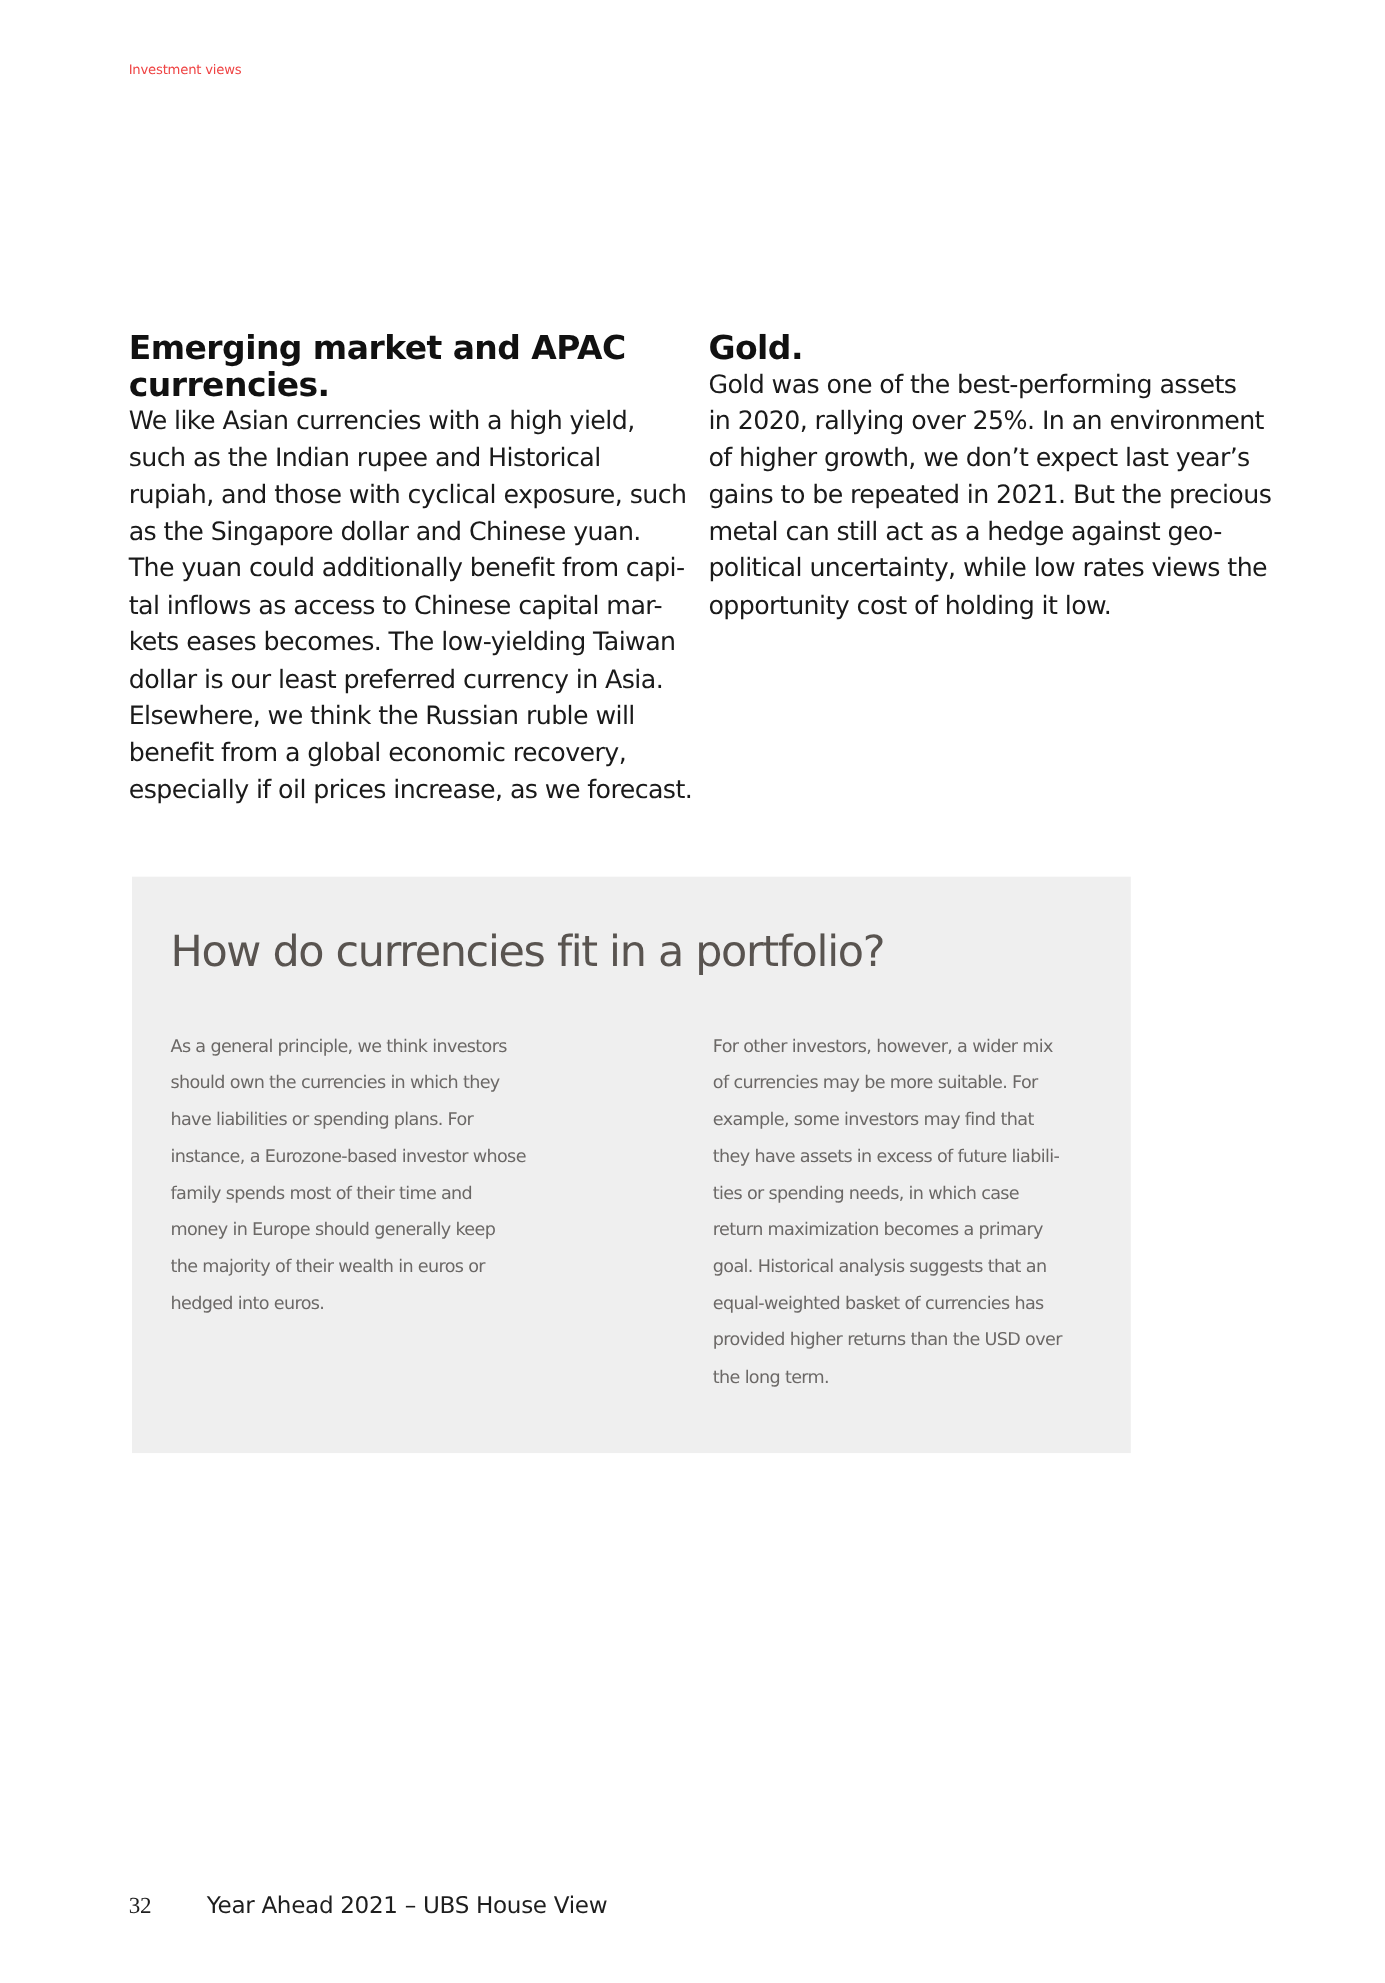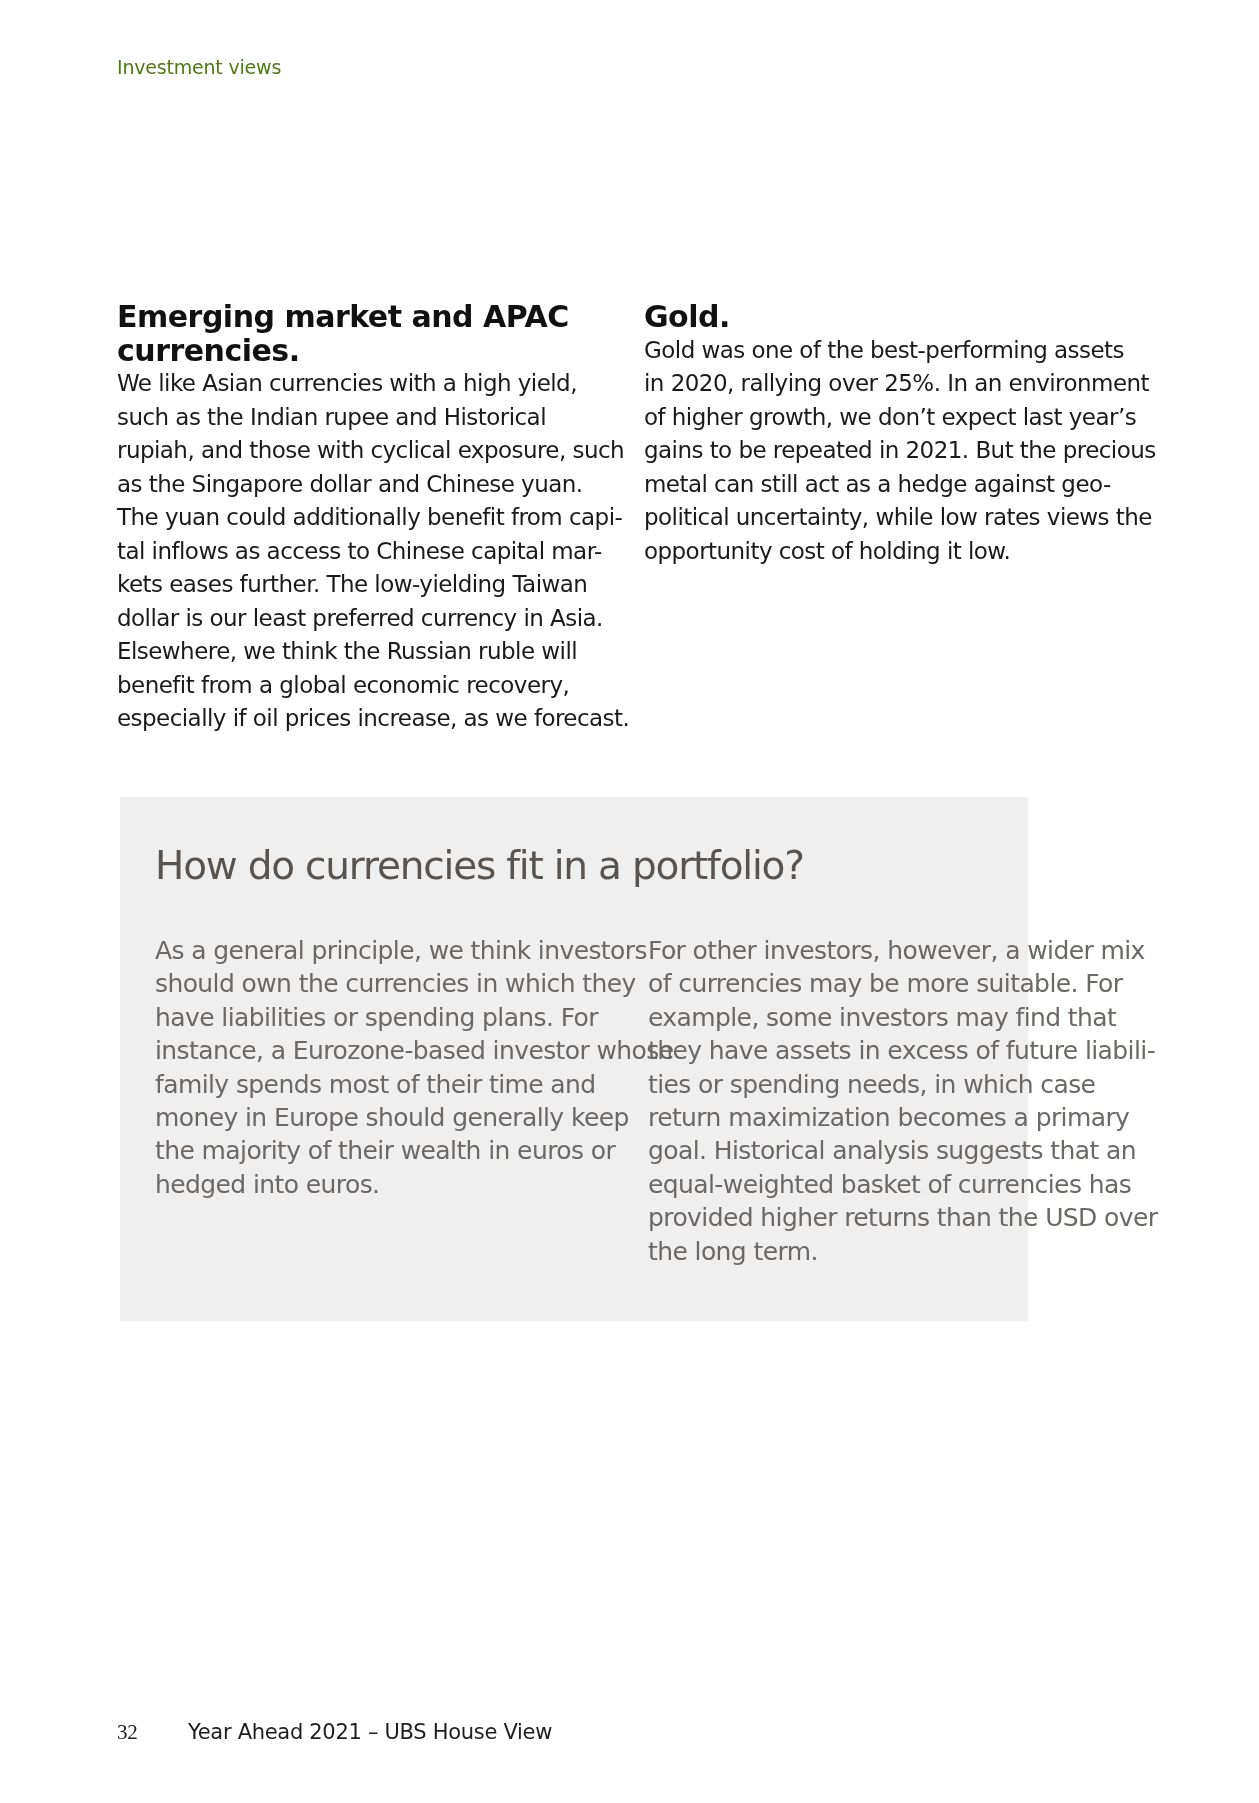--- a/index.html
+++ b/index.html
@@ -1,27 +1,27 @@
 <!DOCTYPE html>
 <html><head>
 <meta charset="utf-8">
 <style>
   html, body { margin: 0; padding: 0; background: #ffffff; }
   body { width: 1259px; height: 1803px; position: relative; overflow: hidden;
          font-family: "DejaVu Sans", "Liberation Sans", sans-serif; color: #1a1a1a; }
-  .running-head { position: absolute; left: 117px; top: 56px; font-size: 19px; letter-spacing: -0.2px; color: #4d7c0f; }
+  .running-head { position: absolute; left: 117px; top: 56px; font-size: 12px; letter-spacing: -0.2px; color: #ef4444; }
   .col { position: absolute; top: 300px; width: 500px; font-size: 23px; line-height: 33.5px; letter-spacing: -0.55px; color: #1a1a1a; }
   .col.left { left: 117px; }
   .col.right { left: 644px; width: 500px; }
   .col h3 { margin: 0; font-size: 30px; font-weight: bold; line-height: 33.5px; letter-spacing: -0.5px; color: #111; }
   .col p { margin: 0; }
   .col p span { display: block; white-space: nowrap; }
   .box { position: absolute; left: 120px; top: 797px; width: 908px; height: 524px; background: #efefef; }
   .box h2 { position: absolute; left: 35px; top: 46px; margin: 0; font-size: 39px; font-weight: normal; letter-spacing: -1.2px; color: #595450; white-space: nowrap; }
-  .box .bcol { position: absolute; top: 137px; width: 460px; font-size: 25px; line-height: 33.4px; letter-spacing: -0.6px; color: #6b6866; }
+  .box .bcol { position: absolute; top: 137px; width: 460px; font-size: 16px; line-height: 33.4px; letter-spacing: -0.6px; color: #6b6866; }
   .box .bcol span { display: block; white-space: nowrap; }
   .box .bcol.left { left: 35px; }
   .box .bcol.right { left: 528px; }
   .footer { position: absolute; top: 1720px; font-size: 21px; letter-spacing: -0.3px; color: #1e1e1e; }
   .footer.page-num { left: 117px; font-family: Liberation Serif, serif; }
   .footer.pub-title { left: 188px; }
 </style>
 </head>
 <body>
 
@@ -29,21 +29,21 @@
 
 <div class="col left">
   <h3>Emerging market and APAC currencies.</h3>
   <p>
     <span>We like Asian currencies with a high yield,</span>
     <span>such as the Indian rupee and Historical</span>
     <span>rupiah, and those with cyclical exposure, such</span>
     <span>as the Singapore dollar and Chinese yuan.</span>
     <span>The yuan could additionally benefit from capi-</span>
     <span>tal inflows as access to Chinese capital mar-</span>
-    <span>kets eases further. The low-yielding Taiwan</span>
+    <span>kets eases becomes. The low-yielding Taiwan</span>
     <span>dollar is our least preferred currency in Asia.</span>
     <span>Elsewhere, we think the Russian ruble will</span>
     <span>benefit from a global economic recovery,</span>
     <span>especially if oil prices increase, as we forecast.</span>
   </p>
 </div>
 
 <div class="col right">
   <h3>Gold.</h3>
   <p>

